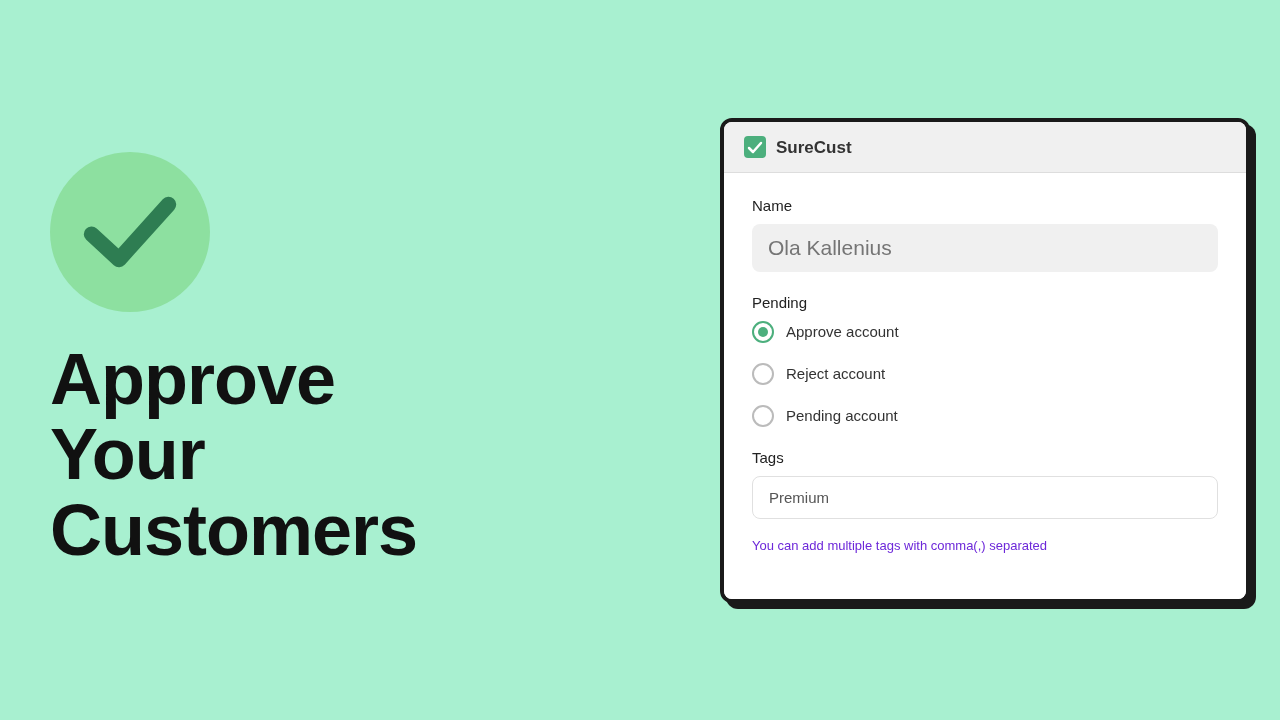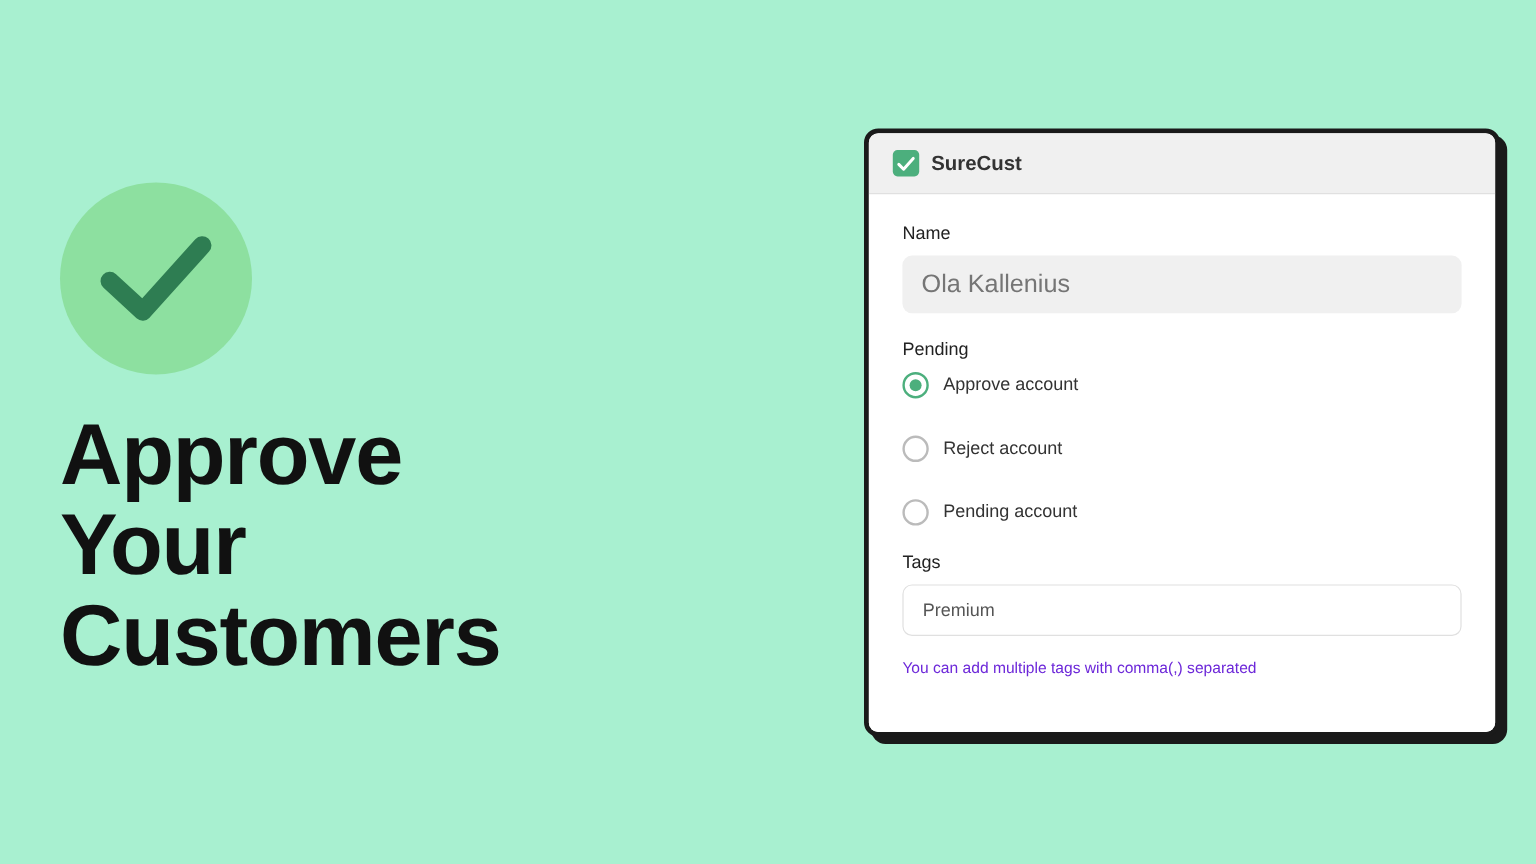--- a/index.html
+++ b/index.html
@@ -156,21 +156,21 @@
       border-radius: 8px;
       display: flex;
       align-items: center;
       justify-content: center;
       cursor: pointer;
     }
 
     .radio-group {
       display: flex;
       flex-direction: column;
-      gap: 31px;
+      gap: 20px;
       margin-bottom: 8px;
     }
 
     .radio-item {
       display: flex;
       align-items: center;
       gap: 12px;
       cursor: pointer;
     }
 

